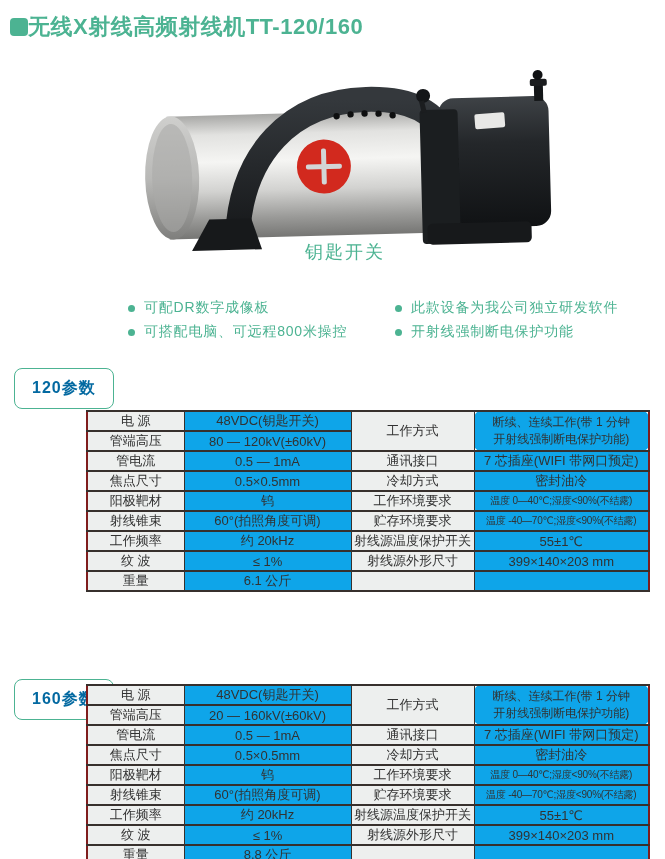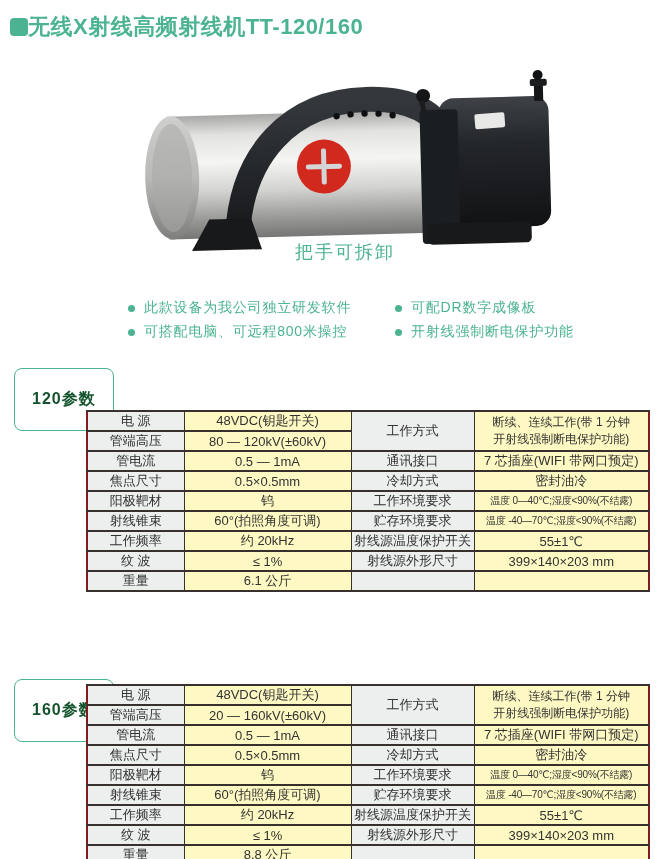--- a/index.html
+++ b/index.html
@@ -40,44 +40,44 @@
   .bullet-dot {
     width:7px; height:7px; border-radius:50%; background:#4CB392;
     margin-right:9px; flex:0 0 auto;
   }
   .feature-text { font-size:14px; color:#4CB392; letter-spacing:0.8px; white-space:nowrap; }
 
   
   .section-badge {
     position:absolute; left:14px;
     border:1.5px solid #4CB392; border-radius:8px; background:#ffffff;
-    padding:20px 17px; font-size:16px; font-weight:bold; color:#14532d;
+    padding:9px 17px; font-size:16px; font-weight:bold; color:#0369a1;
     letter-spacing:1px;
   }
   #badge-120 { top:368px; }
   #badge-160 { top:643px;margin-top:36px; }
 
   
   .params-table {
     position:absolute; left:86px; width:562px;
     border-collapse:collapse; table-layout:fixed;
     border:2px solid #7f1d1d;
   }
   #table-120 { top:410px; height:176px; }
   #table-160 { top:684px; height:174px; }
   .params-table td {
     border:1px solid #37302D; border-top-width:2px; border-bottom-width:2px;
     text-align:center; vertical-align:middle;
     font-size:13px; color:#323232; padding:0 2px;
     overflow:hidden; white-space:nowrap; height:19px;
   }
   .params-table td.cell-label { background:#EDEFEE; }
-  .params-table td.cell-value { background:#fef9c3; }
+  .params-table td.cell-value { background:#0ea5e9; }
   .params-table td.cell-small { font-size:10px; letter-spacing:-0.2px; }
-  .params-table td.cell-pre   { white-space:pre-line; font-size:12px; line-height:1.45; }
+  .params-table td.cell-pre   { white-space:pre-line; font-size:12px; line-height:1.45;border-radius:7px; }
 </style>
 </head>
 <body>
 
 <div class="title-bar">
   <span class="title-square"></span>
   <span class="page-title">无线X射线高频射线机TT-120/160</span>
 </div>
 
 <div class="product-figure">
@@ -160,31 +160,31 @@
           <circle cx="266" cy="56.5" r="3.2"></circle>
         </g>
 
         <g>
           <circle cx="297" cy="38" r="7" fill="#141618"></circle>
           <rect x="294" y="43" width="5" height="12" fill="#1b1d1f" transform="rotate(-12 296 49)"></rect>
         </g>
       </g>
     </g>
   </svg>
-  <div class="photo-caption">把手可拆卸</div>
+  <div class="photo-caption">钥匙开关</div>
 </div>
 
 <div class="feature-list">
   <div class="feature-item">
     <span class="bullet-dot"></span>
-    <span class="feature-text">此款设备为我公司独立研发软件</span>
+    <span class="feature-text">可配DR数字成像板</span>
   </div>
   <div class="feature-item">
     <span class="bullet-dot"></span>
-    <span class="feature-text">可配DR数字成像板</span>
+    <span class="feature-text">此款设备为我公司独立研发软件</span>
   </div>
   <div class="feature-item">
     <span class="bullet-dot"></span>
     <span class="feature-text">可搭配电脑、可远程800米操控</span>
   </div>
   <div class="feature-item">
     <span class="bullet-dot"></span>
     <span class="feature-text">开射线强制断电保护功能</span>
   </div>
 </div>

